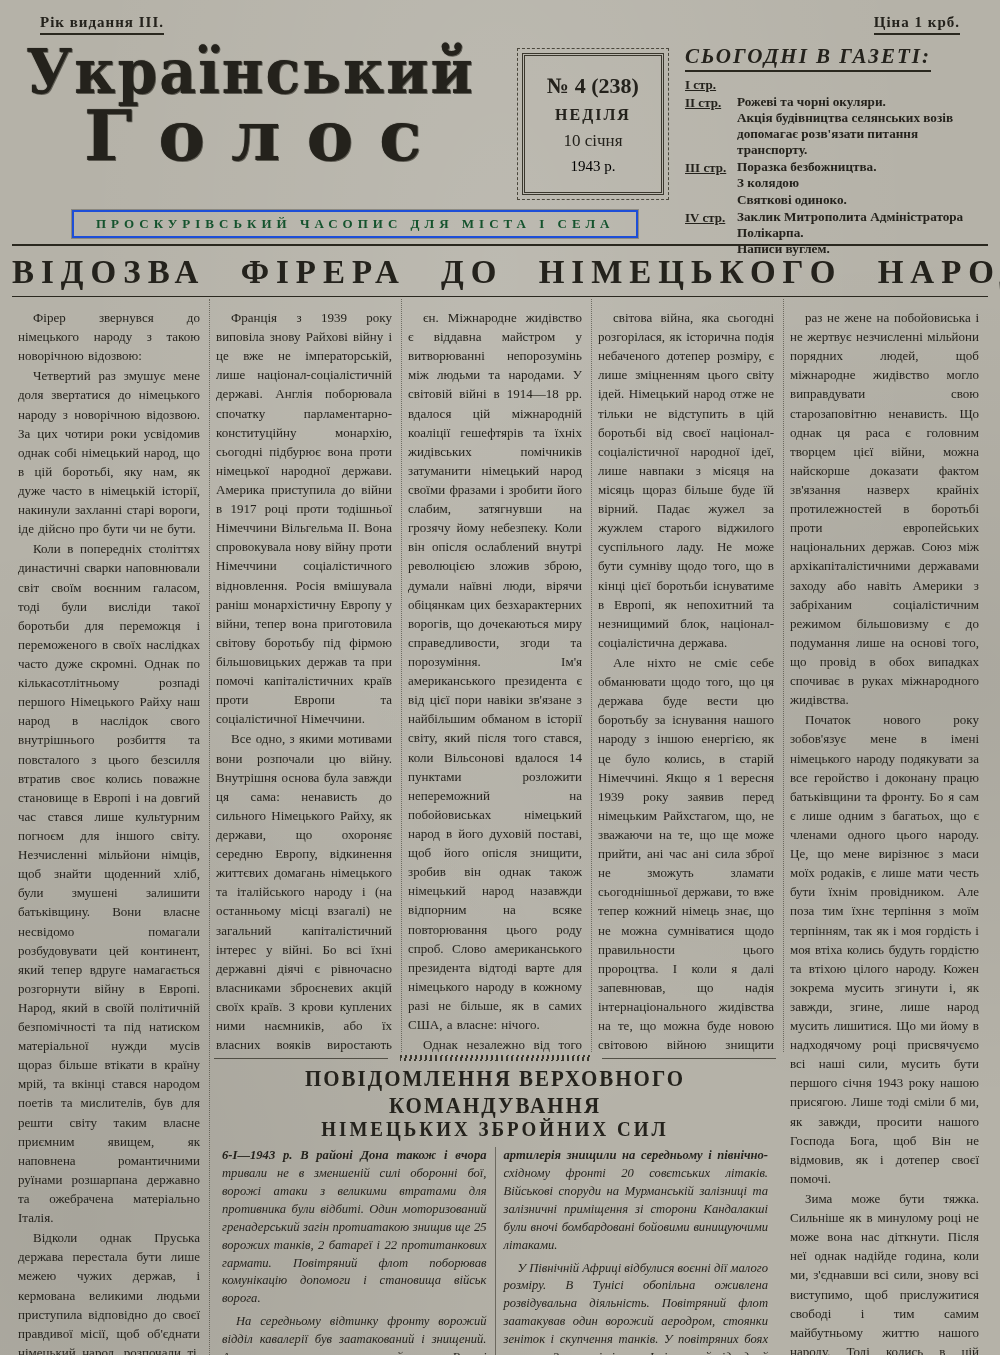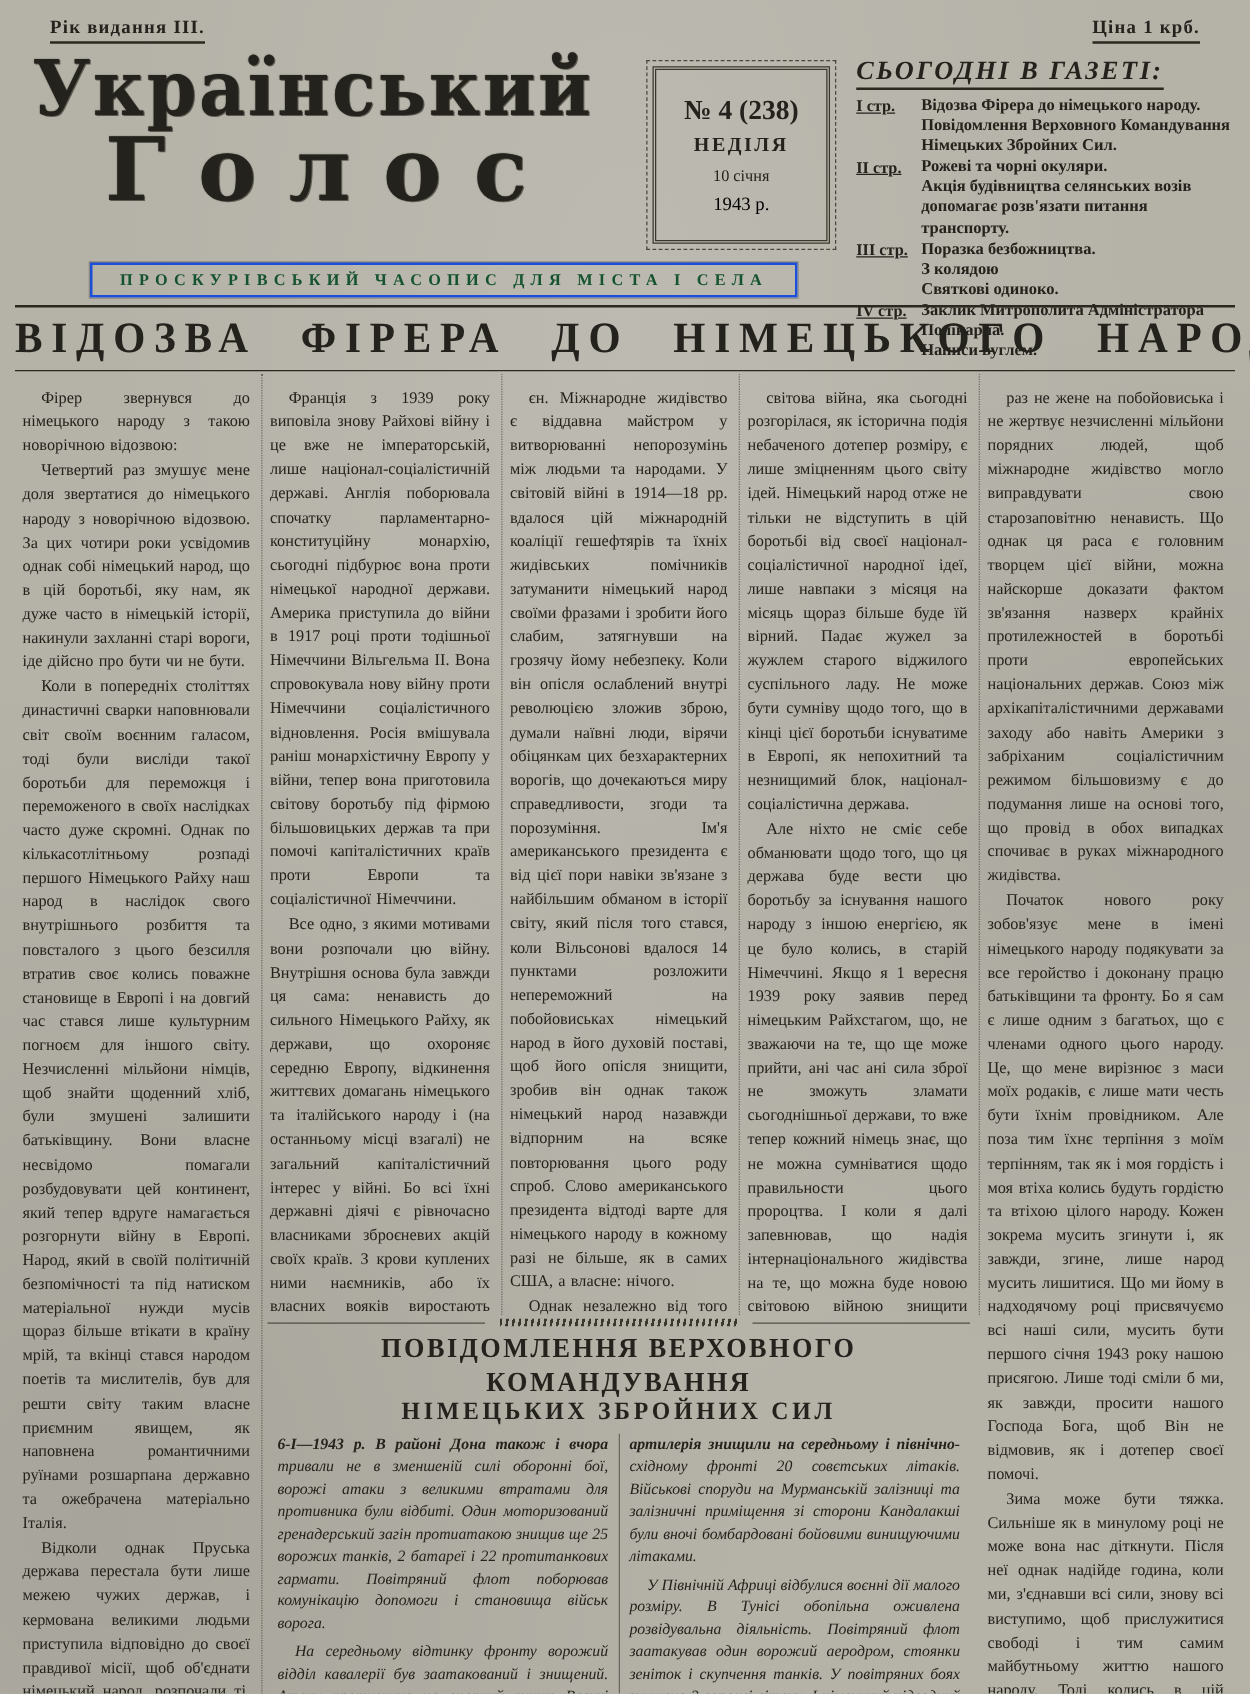--- a/index.html
+++ b/index.html
@@ -48,21 +48,21 @@
     width:152px; height:152px; margin-top:6px; flex:0 0 auto;
     border:1px dashed #4a473c; padding:4px;
   }
   .issue-box-inner {
     width:100%; height:100%; border:3px double #3a372d;
     display:flex; flex-direction:column; justify-content:center; align-items:center;
     gap:7px; text-align:center;
   }
   .issue-no { font-weight:bold; font-size:22px; }
   .issue-day { font-weight:bold; font-size:16px; letter-spacing:2px; }
-  .issue-date { font-size:13px; }
+  .issue-date { font-size:17px; }
   .issue-year { font-size:15px; color:#000000; }
 
   
   .contents { flex:1; padding:2px 0 0 16px; }
   .contents-title {
     font-style:italic; font-weight:bold; font-size:21px; letter-spacing:2px;
     border-bottom:2px solid #2a281f; display:inline-block; padding-bottom:1px; margin-bottom:4px;
   }
   .contents-row { display:flex; margin-bottom:1px; }
   .contents-page { flex:0 0 52px; font-weight:bold; font-size:13px; text-decoration:underline; padding-top:1px; }
@@ -133,24 +133,20 @@
         <div class="issue-day">НЕДІЛЯ</div>
         <div class="issue-date">10 січня</div>
         <div class="issue-year">1943 р.</div>
       </div>
     </div>
 
     <div class="contents">
       <div class="contents-title">СЬОГОДНІ В ГАЗЕТІ:</div>
       <div class="contents-row">
         <div class="contents-page">І стр.</div>
-        <div class="contents-lines">
-            <div>Відозва Фірера до німецького народу.</div>
-            <div>Повідомлення Верховного Командування Німецьких Збройних Сил.</div>
-          </div>
       </div>
       <div class="contents-row">
         <div class="contents-page">ІІ стр.</div>
         <div class="contents-lines">
             <div>Рожеві та чорні окуляри.</div>
             <div>Акція будівництва селянських возів допомагає розв'язати питання транспорту.</div>
           </div>
       </div>
       <div class="contents-row">
         <div class="contents-page">ІІІ стр.</div>

